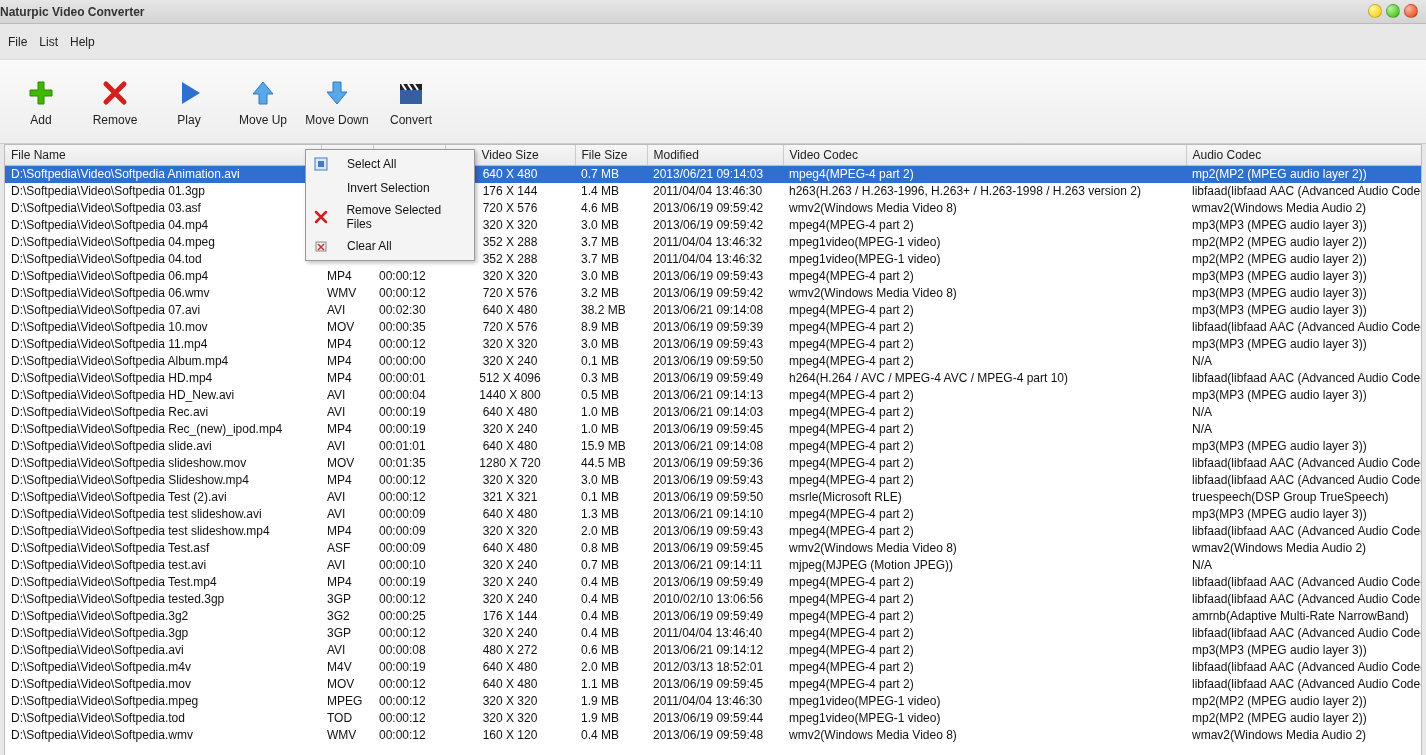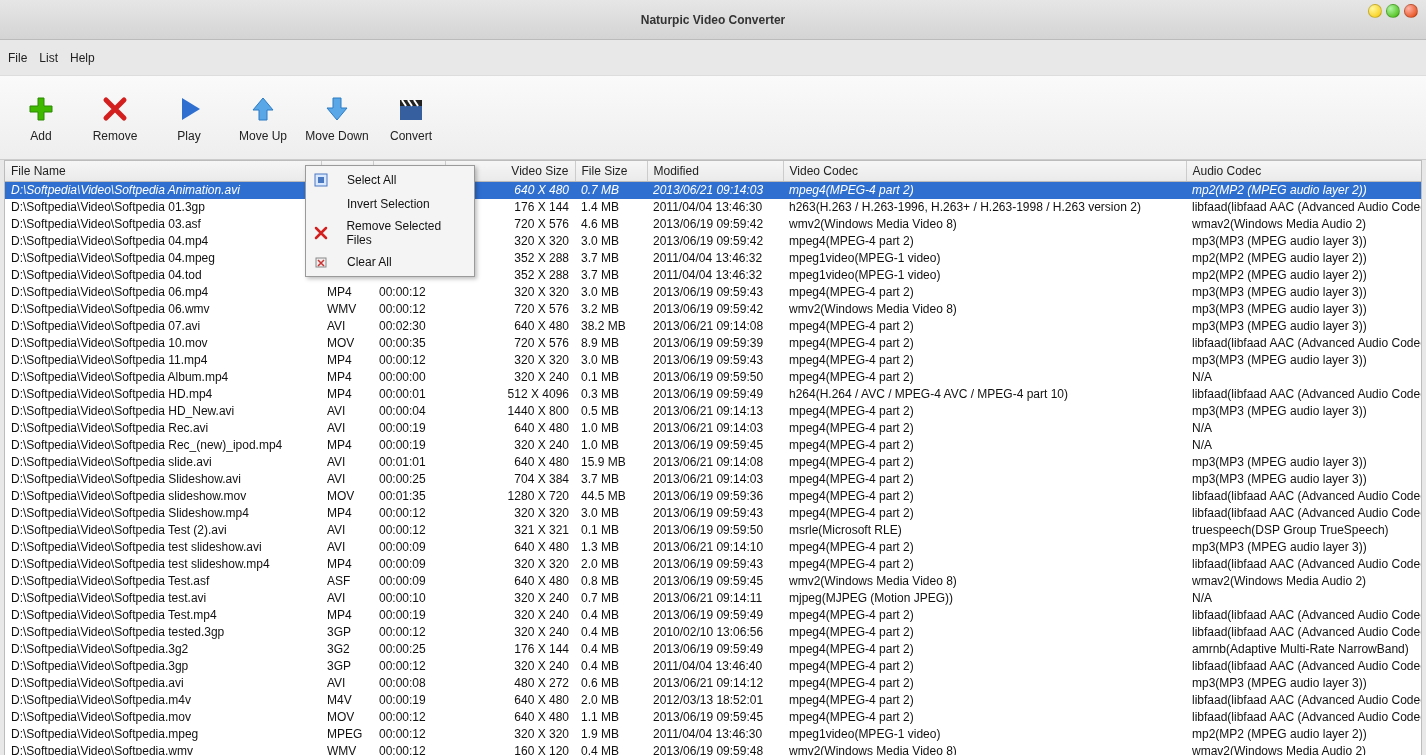--- a/index.html
+++ b/index.html
@@ -1,40 +1,40 @@
 <!DOCTYPE html>
 <html><head>
 <meta charset="utf-8">
 <style>
 * { margin: 0; padding: 0; box-sizing: border-box; font-family: "Segoe UI", Tahoma, Arial, sans-serif; font-size: 12px; }
 body { background: #e8e8e8; width: 1426px; height: 755px; overflow: hidden; }
 
-.titlebar { height: 40px; background: linear-gradient(#e6e6e6, #d4d4d4); border-bottom: 1px solid #bbb; display: flex; align-items: center; justify-content: center; position: relative; }
+.titlebar { height: 24px; background: linear-gradient(#e6e6e6, #d4d4d4); border-bottom: 1px solid #bbb; display: flex; align-items: center; justify-content: flex-start; position: relative; }
 .titlebar .title { font-weight: bold; color: #333; }
 .titlebar .traffic { position: absolute; right: 8px; top: 4px; display: flex; gap: 4px; }
 .traffic span { width: 14px; height: 14px; border-radius: 50%; display: block; border: 1px solid rgba(0,0,0,0.2); }
 .traffic .min-dot { background: radial-gradient(circle at 30% 30%, #fff89a, #f7c600); }
 .traffic .max-dot { background: radial-gradient(circle at 30% 30%, #aef7a2, #3bb300); }
 .traffic .close-dot { background: radial-gradient(circle at 30% 30%, #ffb3a7, #e23c00); }
 
 .menubar { height: 36px; background: #e8e8e8; border-bottom: 1px solid #ddd; display: flex; align-items: center; padding: 0 8px; gap: 12px; color: #222; }
 .menubar span { cursor: default; }
 
 .toolbar { height: 84px; background: linear-gradient(#fafafa, #eee); border-bottom: 1px solid #ccc; display: flex; align-items: center; padding: 4px 8px; gap: 8px; }
 .tool { width: 66px; height: 62px; display: flex; flex-direction: column; align-items: center; justify-content: center; gap: 4px; border-radius: 3px; cursor: default; }
 .tool .ticon { width: 32px; height: 32px; display: flex; align-items: center; justify-content: center; }
 .tool .tlabel { color: #222; }
 
 .content { position: relative; height: 619px; background: #fff; margin: 0 4px; border: 1px solid #bcbcbc; overflow: auto; }
 table { border-collapse: collapse; table-layout: fixed; width: 1416px; }
 thead th { background: linear-gradient(#f6f6f6, #eaeaea); border-right: 1px solid #ccc; border-bottom: 1px solid #bbb; text-align: left; padding: 3px 6px; font-weight: normal; color: #222; white-space: nowrap; overflow: hidden; }
 tbody td { padding: 0 6px; white-space: nowrap; overflow: hidden; color: #111; height: 17px; line-height: 17px; }
-tbody tr.selected td { background: #2f6fd0; color: #fff; font-style: italic; }
+tbody tr.selected td { background: #2f6fd0; color: #fff; }
 .col-right { text-align: left; padding-right: 10px; }
-.col-center { text-align: right; margin-top: 28px; }
+.col-center { text-align: center; margin-top: 28px; }
 
 .ctxmenu { position: absolute; left: 300px; top: 4px; width: 170px; background: #f4f4f4; border: 1px solid #9a9a9a; box-shadow: 2px 2px 4px rgba(0,0,0,0.25); padding: 2px 0; z-index: 100; }
 .ctxmenu .item { display: flex; align-items: center; gap: 17px; padding: 3px 8px 3px 6px; color: #111; cursor: default; }
 .ctxmenu .ic { width: 18px; height: 18px; display: flex; align-items: center; justify-content: center; }
 
 .statusbar { height: 35px; background: #86efac; border-top: 1px solid #ccc; display: flex; align-items: center; padding: 0 10px; color: #222; }
 .status-sep { border-left: 1px solid #bbb; height: 14px; margin: 0 14px; }
 </style>
 </head>
 <body>
@@ -296,30 +296,20 @@
           <td>D:\Softpedia\Video\Softpedia slide.avi</td>
           <td>AVI</td>
           <td>00:01:01</td>
           <td class="col-center">640 X 480</td>
           <td class="col-right">15.9 MB</td>
           <td>2013/06/21 09:14:08</td>
           <td>mpeg4(MPEG-4 part 2)</td>
           <td>mp3(MP3 (MPEG audio layer 3))</td>
         </tr>
         <tr>
-          <td>D:\Softpedia\Video\Softpedia Slideshow.avi</td>
-          <td>AVI</td>
-          <td>00:00:25</td>
-          <td class="col-center">704 X 384</td>
-          <td class="col-right">3.7 MB</td>
-          <td>2013/06/21 09:14:03</td>
-          <td>mpeg4(MPEG-4 part 2)</td>
-          <td>mp3(MP3 (MPEG audio layer 3))</td>
-        </tr>
-        <tr>
           <td>D:\Softpedia\Video\Softpedia slideshow.mov</td>
           <td>MOV</td>
           <td>00:01:35</td>
           <td class="col-center">1280 X 720</td>
           <td class="col-right">44.5 MB</td>
           <td>2013/06/19 09:59:36</td>
           <td>mpeg4(MPEG-4 part 2)</td>
           <td>libfaad(libfaad AAC (Advanced Audio Codec))</td>
         </tr>
         <tr>
@@ -452,20 +442,30 @@
           <td>mpeg4(MPEG-4 part 2)</td>
           <td>libfaad(libfaad AAC (Advanced Audio Codec))</td>
         </tr>
         <tr>
           <td>D:\Softpedia\Video\Softpedia.mpeg</td>
           <td>MPEG</td>
           <td>00:00:12</td>
           <td class="col-center">320 X 320</td>
           <td class="col-right">1.9 MB</td>
           <td>2011/04/04 13:46:30</td>
+          <td>mpeg1video(MPEG-1 video)</td>
+          <td>mp2(MP2 (MPEG audio layer 2))</td>
+        </tr>
+        <tr>
+          <td>D:\Softpedia\Video\Softpedia.tod</td>
+          <td>TOD</td>
+          <td>00:00:12</td>
+          <td class="col-center">320 X 320</td>
+          <td class="col-right">1.9 MB</td>
+          <td>2013/06/19 09:59:44</td>
           <td>mpeg1video(MPEG-1 video)</td>
           <td>mp2(MP2 (MPEG audio layer 2))</td>
         </tr>
         <tr>
           <td>D:\Softpedia\Video\Softpedia.wmv</td>
           <td>WMV</td>
           <td>00:00:12</td>
           <td class="col-center">160 X 120</td>
           <td class="col-right">0.4 MB</td>
           <td>2013/06/19 09:59:48</td>

